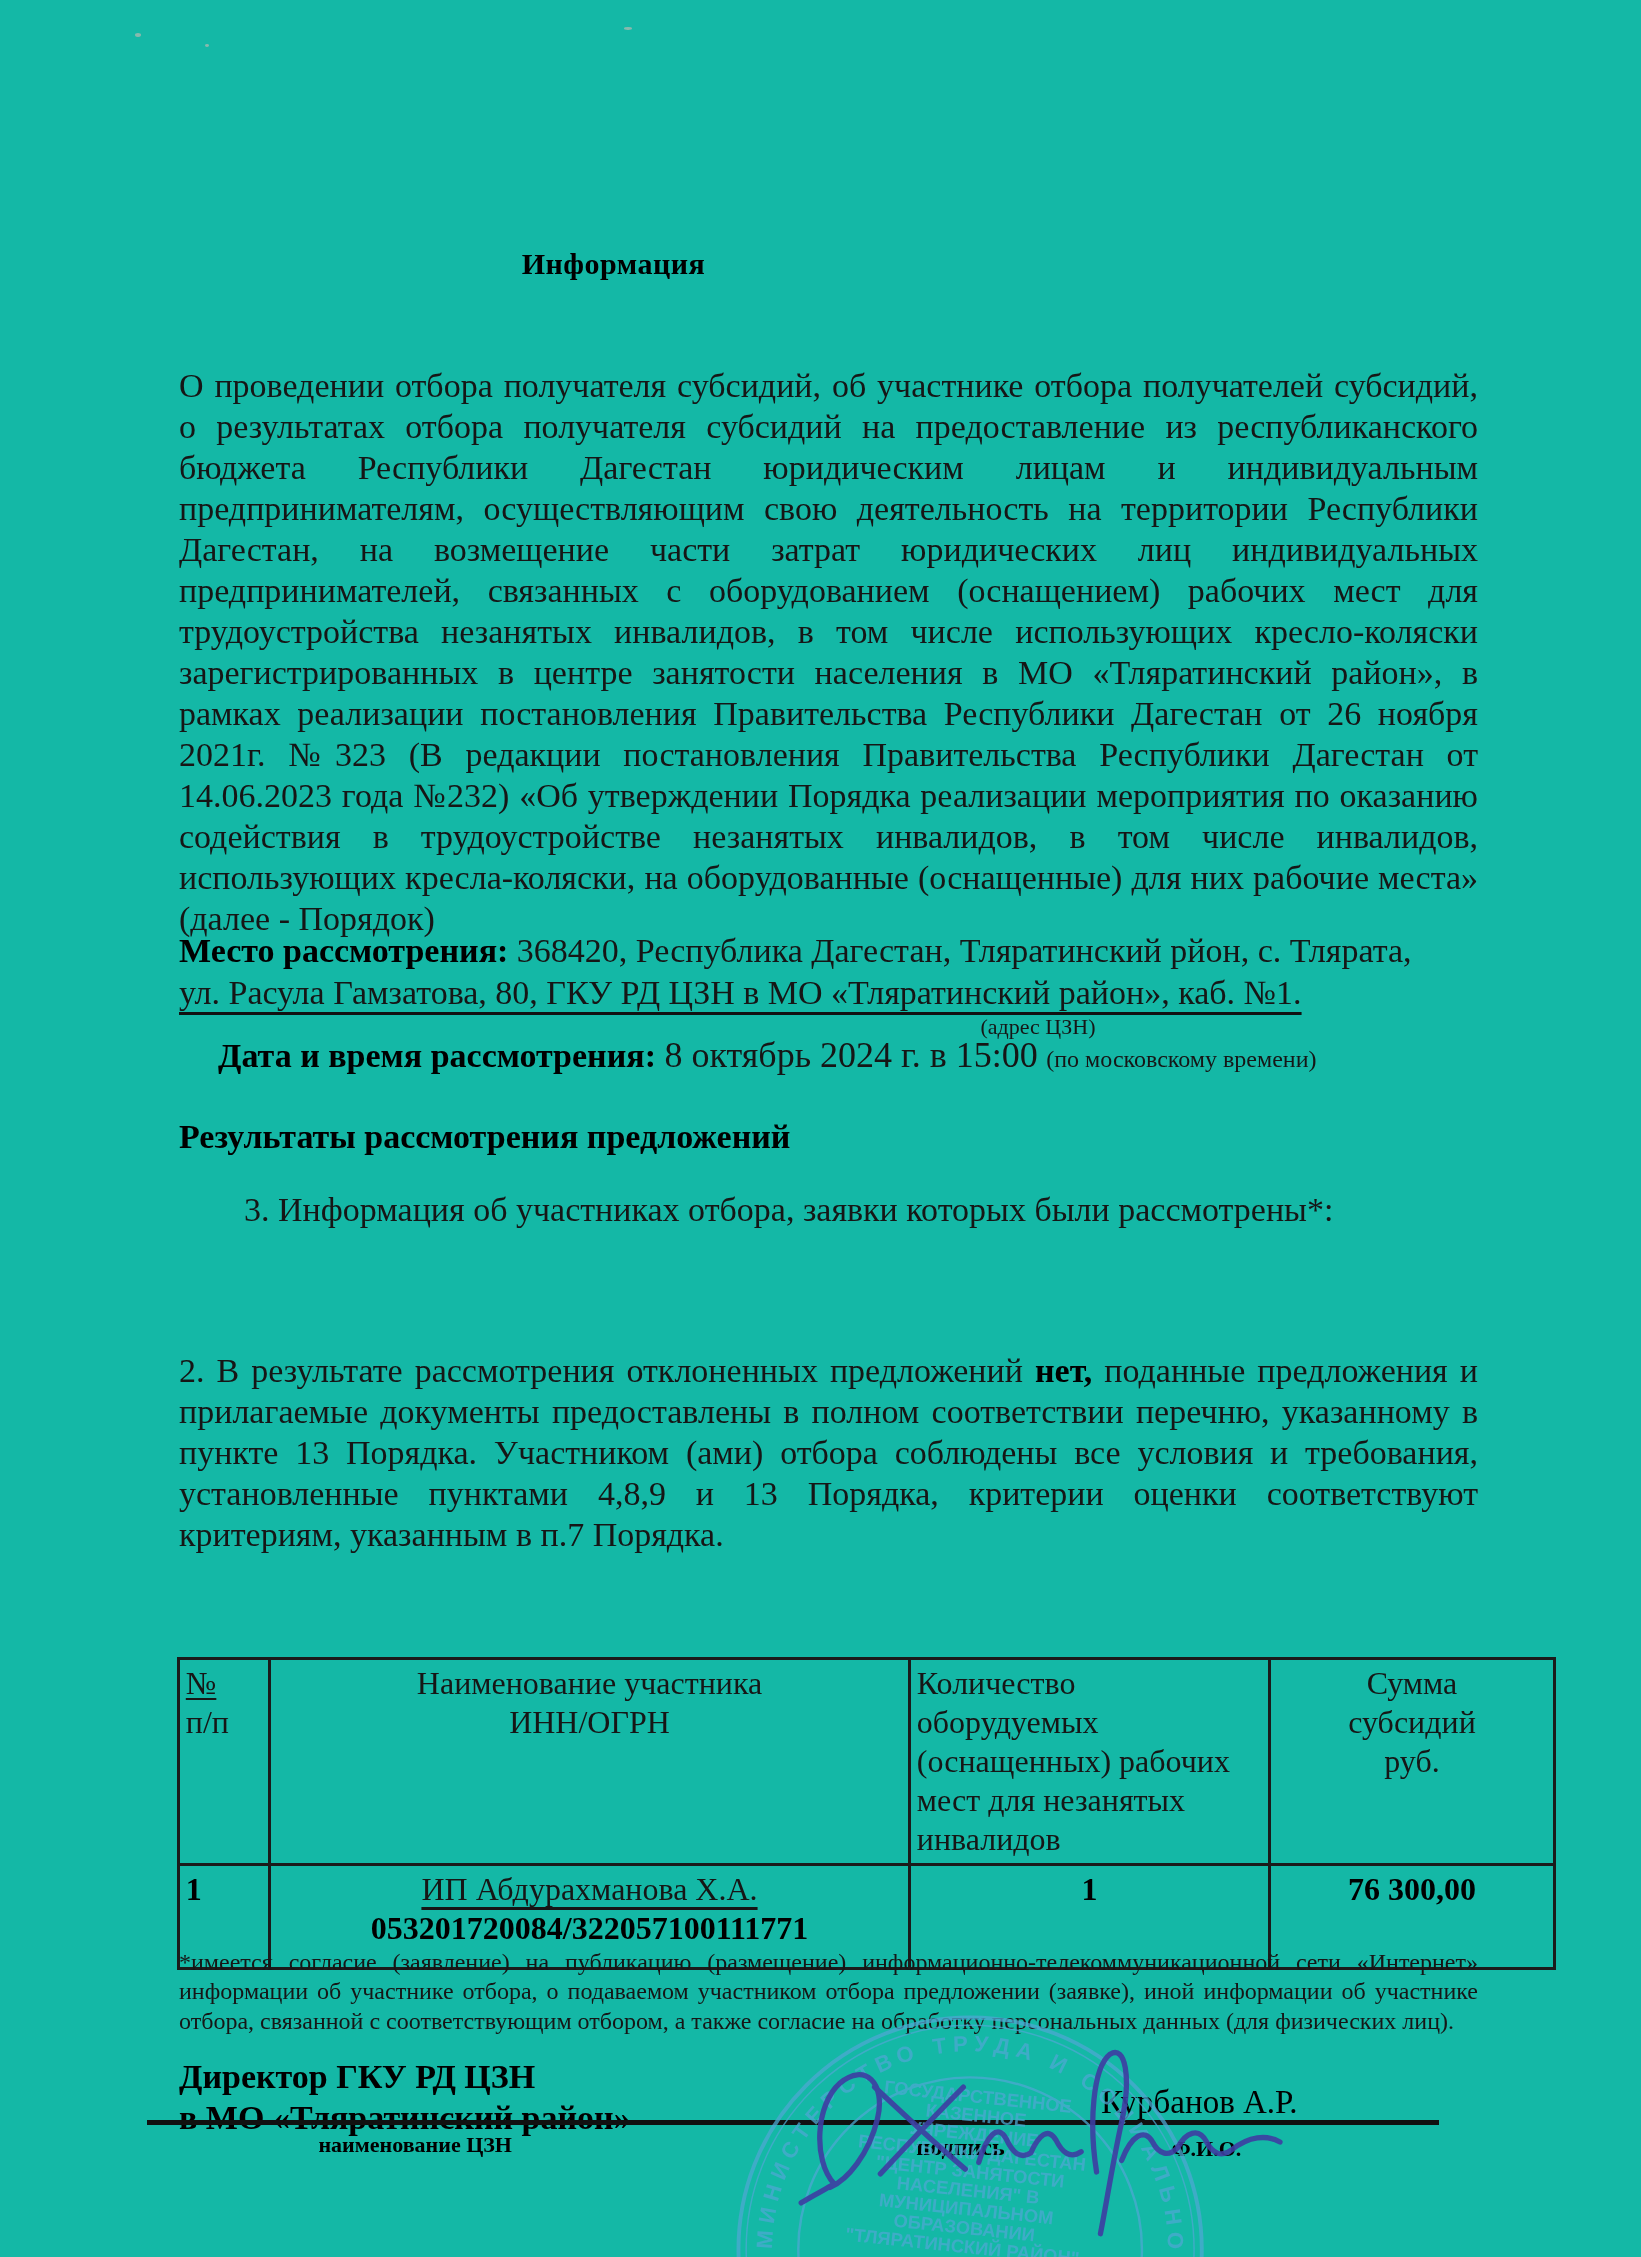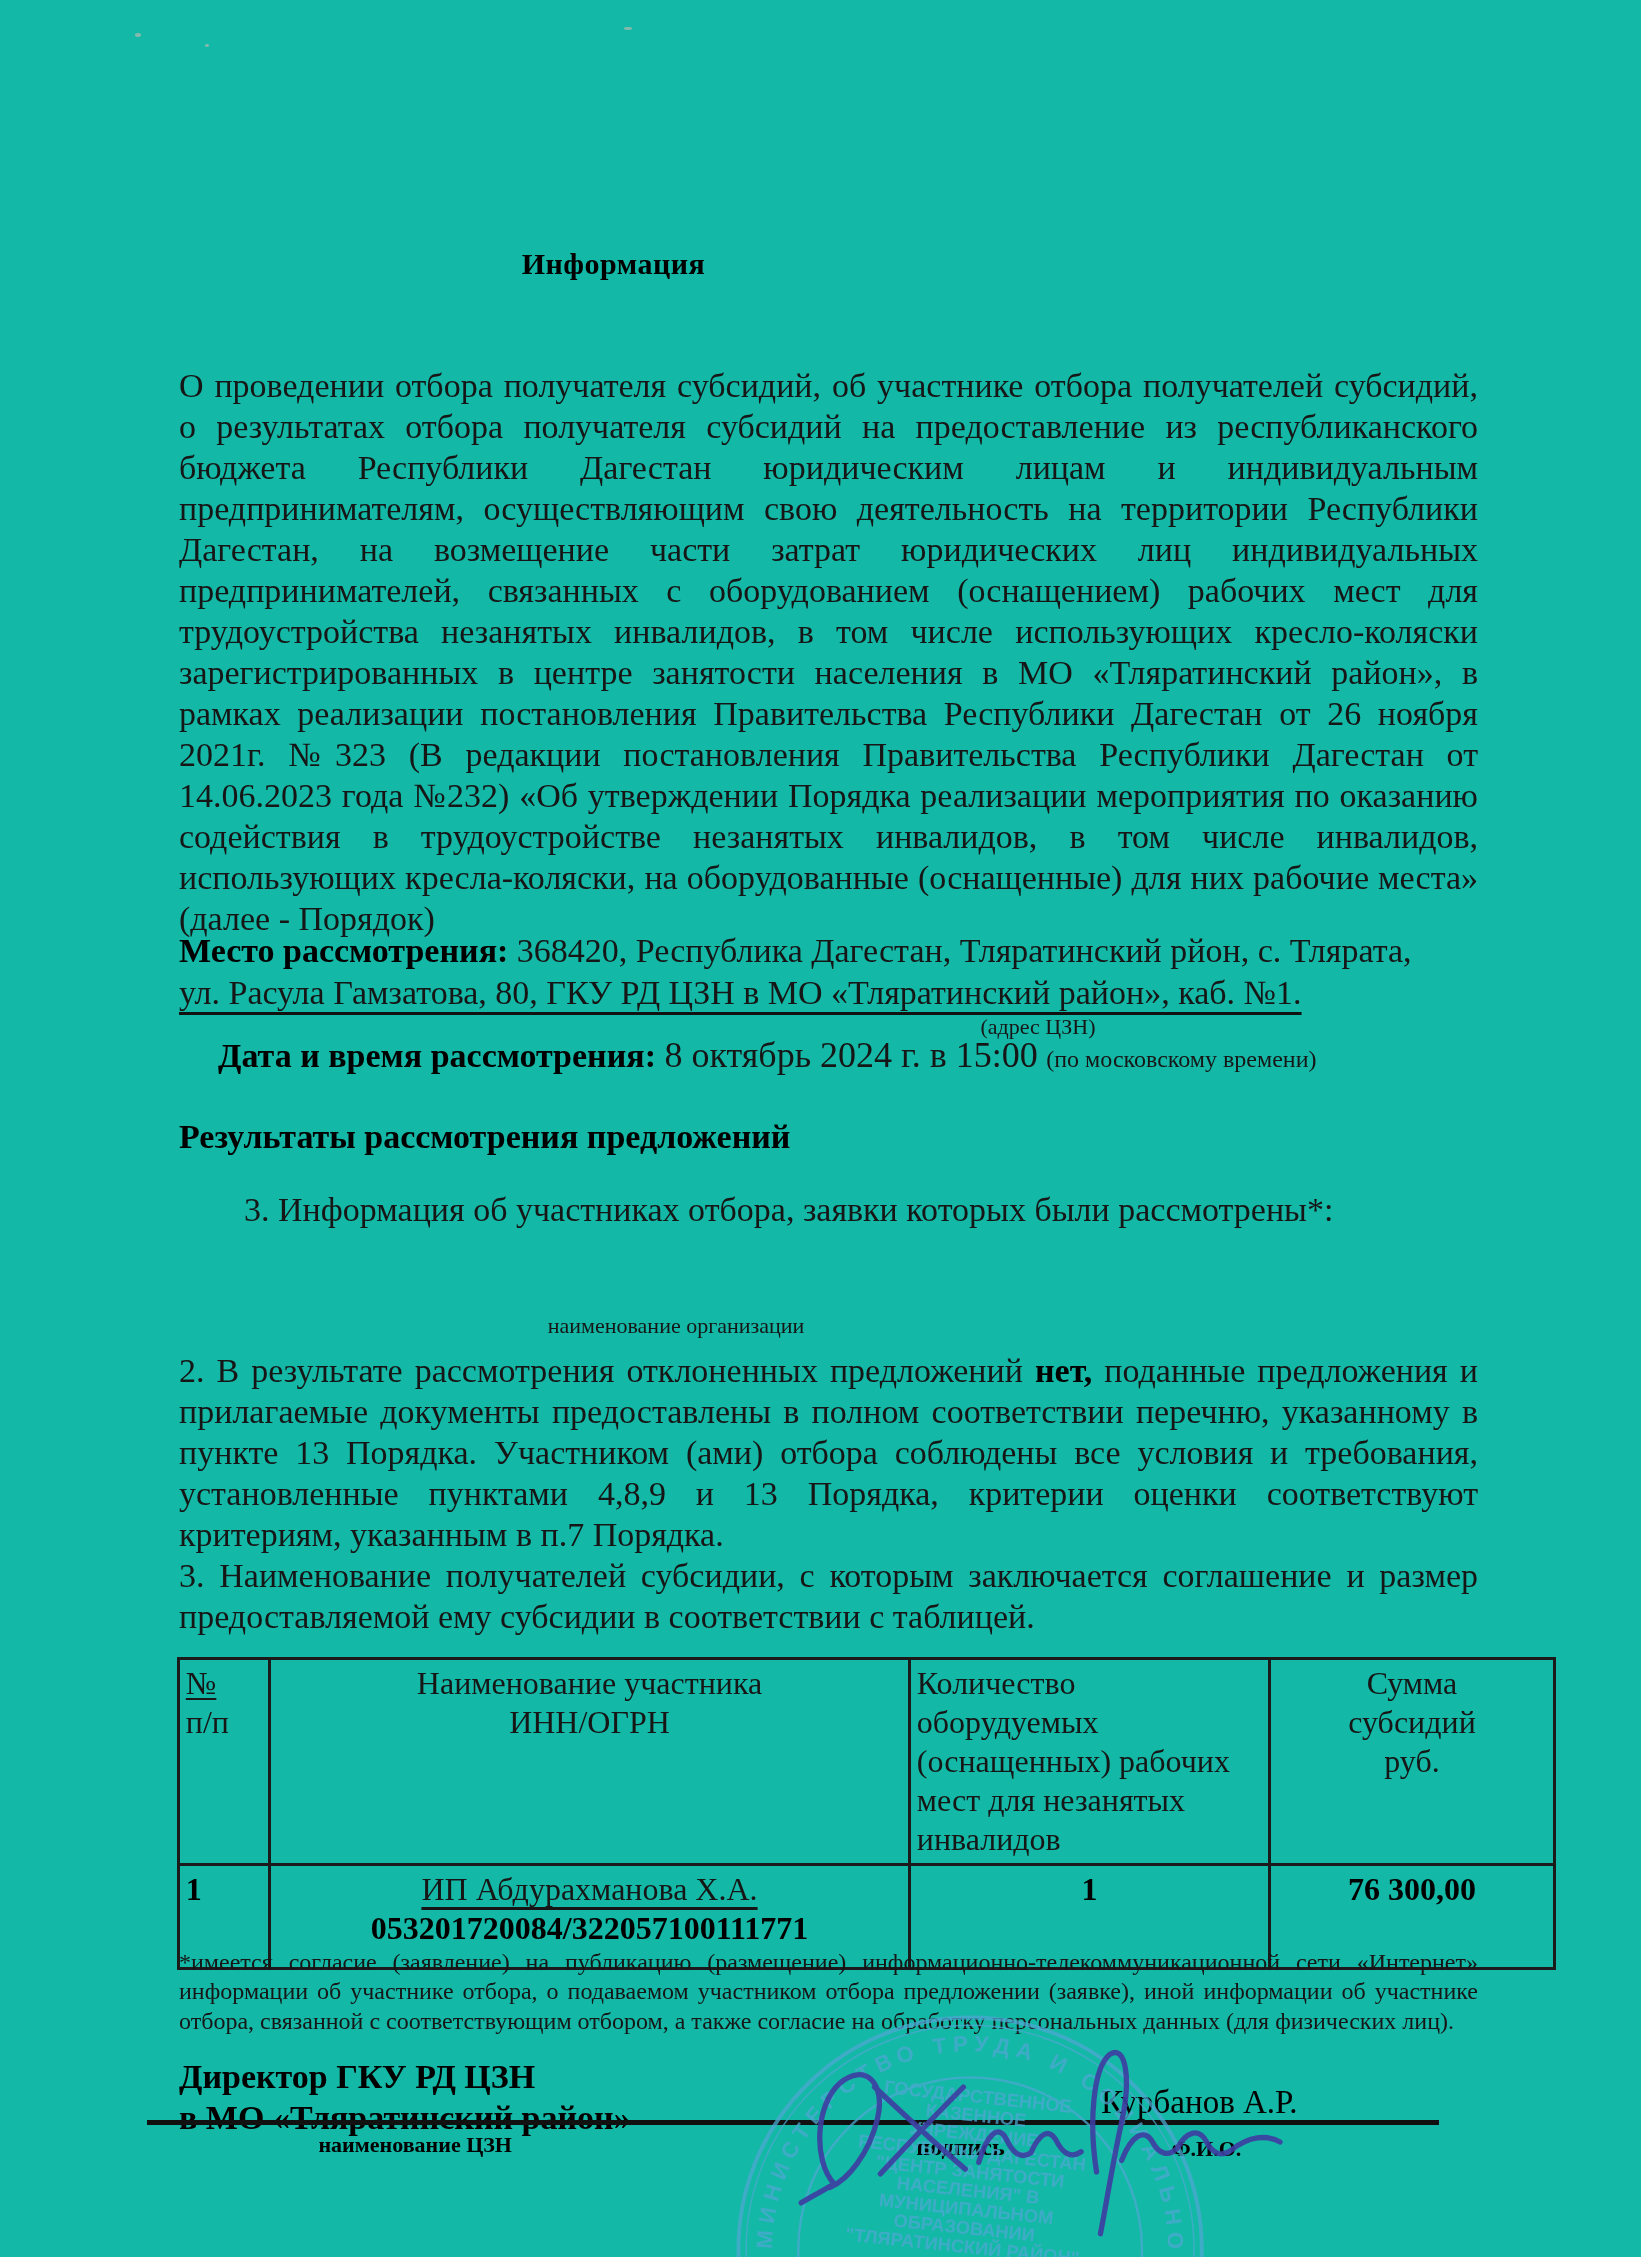--- a/index.html
+++ b/index.html
@@ -72,27 +72,25 @@
   <div class="abs date-line">
     <span class="b">Дата и время рассмотрения:</span>
     <span class="val">8 октябрь 2024 г. в 15:00</span>
     <span class="note">(по московскому времени)</span>
   </div>
 
   <div class="abs heading2">Результаты рассмотрения предложений</div>
 
   <div class="abs item1">3.  Информация об участниках отбора, заявки которых были рассмотрены*:</div>
 
-  <div class="abs participant-cap">наименование организации</div>
 
   <div class="abs p23">
     <div>
       <span>2. В результате рассмотрения отклоненных предложений </span><span class="b">нет,</span><span> поданные предложения и прилагаемые документы предоставлены в полном соответствии перечню, указанному в пункте 13 Порядка. Участником (ами) отбора соблюдены все условия и требования, установленные пунктами 4,8,9 и 13 Порядка, критерии оценки соответствуют критериям, указанным в п.7 Порядка.</span>
     </div>
-    <div>3. Наименование получателей субсидии, с которым заключается соглашение и размер предоставляемой ему субсидии в соответствии с таблицей.</div>
   </div>
 
   <div class="abs tablewrap">
     <table class="doc">
       <colgroup>
           <col style="width:91px">
           <col style="width:640px">
           <col style="width:360px">
           <col style="width:285px">
         </colgroup>

